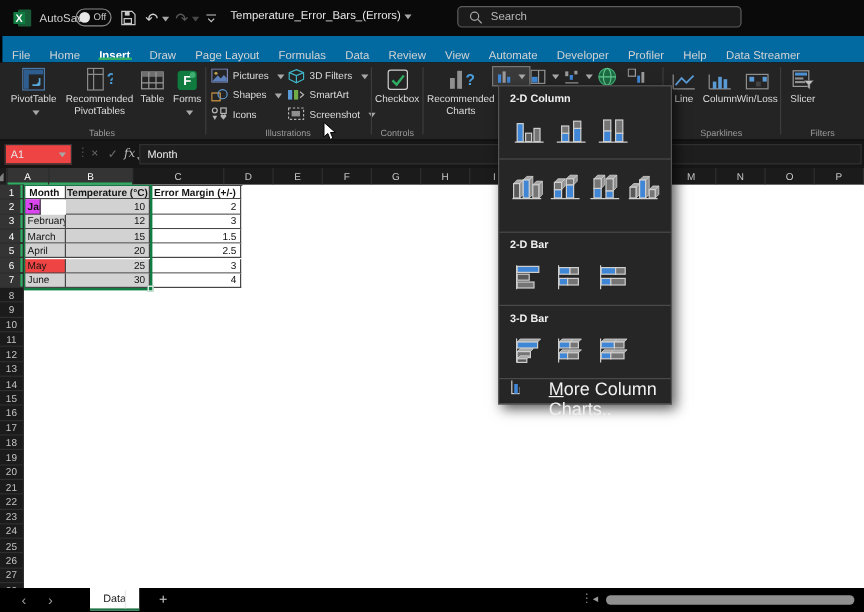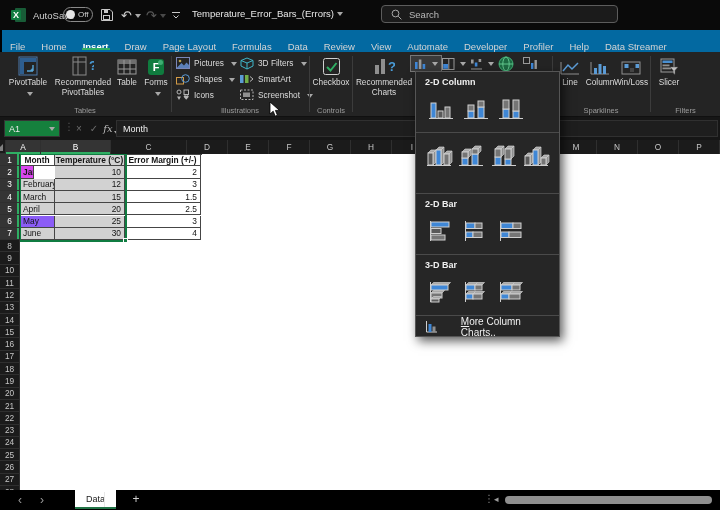--- a/index.html
+++ b/index.html
@@ -35,21 +35,21 @@
 .vdiv{position:absolute;top:4px;height:56px;width:1px;background:#3c3c3c}
 .bigbtn{position:absolute;top:2px;height:48px;display:flex;flex-direction:column;align-items:center;cursor:pointer}
 .bigbtn .ic{height:22px;display:flex;align-items:flex-end;justify-content:center}
 .bigbtn .lbl{font-size:8.3px;color:#dcdcdc;text-align:center;line-height:1.15;margin-top:2px;white-space:pre-line}
 .smbtn{position:absolute;height:14px;display:flex;align-items:center;gap:4px;font-size:8.3px;color:#dcdcdc;cursor:pointer;white-space:nowrap}
 .csm{position:absolute;top:3px;height:17px;display:flex;align-items:center;gap:2px;padding:0 3px;cursor:pointer;border:1px solid transparent}
 .csm.active{background:#3a3a3a;border:1px solid #777}
 
 
 #fbar{position:absolute;left:0;top:117px;width:720px;height:23px;background:#161616;display:flex;align-items:center}
-#namebox{position:absolute;left:4px;top:3px;width:56px;height:17px;background:#15803d;border:1px solid #343434;display:flex;align-items:center;justify-content:space-between;padding:0 4px;font-size:9px;color:#e8e8e8;cursor:pointer}
+#namebox{position:absolute;left:4px;top:3px;width:56px;height:17px;background:#ef4444;border:1px solid #343434;display:flex;align-items:center;justify-content:space-between;padding:0 4px;font-size:9px;color:#e8e8e8;cursor:pointer}
 #fbar .dots{position:absolute;left:64px;top:4px;color:#555;font-size:10px}
 .fico{position:absolute;top:3px;width:14px;height:17px;display:flex;align-items:center;justify-content:center;font-size:10px;color:#6d6d6d;cursor:pointer}
 #fx-ico{color:#b9b9b9;font-style:italic;font-family:"DejaVu Serif",serif}
 #formula-field{position:absolute;left:116px;top:3px;right:2px;height:17px;background:#1e1e1e;border:1px solid #303030;display:flex;align-items:center;padding-left:6px;font-size:9px;color:#efefef;cursor:text}
 
 
 #grid{position:absolute;left:0;top:140px;width:720px;height:350px;background:#fff}
 #colheads{position:absolute;left:0;top:0;width:720px;height:14px;background:#1b1b1b;display:flex}
 #corner{width:20px;height:14px;border-right:1px solid #2f2f2f;border-bottom:1px solid #2f2f2f;position:relative;cursor:pointer;background:#1b1b1b}
 #corner i{position:absolute;right:2px;bottom:2px;width:0;height:0;border-left:7px solid transparent;border-bottom:7px solid #808080}
@@ -67,21 +67,21 @@
 #selborder{position:absolute;left:-1px;top:-1px;width:108px;height:89px;border:2px solid #107c41;pointer-events:none}
 #fillhandle{position:absolute;left:103px;top:84px;width:5px;height:5px;background:#107c41;border:1px solid #fff;cursor:crosshair}
 
 
 #chartmenu{position:absolute;left:415px;top:71px;width:145px;height:266px;background:#262626;border:1px solid #555;box-shadow:3px 4px 10px rgba(0,0,0,.65);z-index:30}
 .msec{height:60px;padding:5px 9px 0 9px}
 .mlabel{font-size:9px;font-weight:bold;color:#f0f0f0;height:14px}
 .mrow{display:flex;gap:4px}
 .mitem{width:31px;height:36px;display:flex;align-items:center;justify-content:center;cursor:pointer}
 .msep{border-top:1px solid #4a4a4a;margin:0}
-#mfooter{height:21px;display:flex;align-items:center;gap:24px;padding:0 9px;cursor:pointer;font-size:10px;color:#f0f0f0}
+#mfooter{height:21px;display:flex;gap:24px;padding:0 9px;cursor:pointer;font-size:15px;color:#f0f0f0}
 #mfooter .accel{text-decoration:underline}
 
 
 #statusbar{position:absolute;left:0;top:490px;width:720px;height:20px;background:#000}
 .snav{position:absolute;top:2px;width:16px;height:16px;display:flex;align-items:center;justify-content:center;color:#9a9a9a;font-size:12px;cursor:pointer}
 #sheettab{position:absolute;left:75px;top:0;height:19px;padding:0 11px;background:#fff;display:flex;align-items:center;font-size:9px;color:#1a1a1a;border-bottom:2px solid #217346;cursor:pointer}
 #tabsep{position:absolute;left:104px;top:2px;width:1px;height:15px;background:#e8e8e8}
 #addsheet{position:absolute;left:128px;top:1px;width:16px;height:16px;color:#cfcfcf;font-size:12px;display:flex;align-items:center;justify-content:center;cursor:pointer}
 #sdots{position:absolute;left:484px;top:3px;color:#888;font-size:10px}
 #sleft{position:absolute;left:494px;top:4px;color:#9a9a9a;font-size:9px;cursor:pointer}
@@ -463,21 +463,21 @@
       <div class="cell ta-r" style="left: 105px; top: 12.3px; width: 76px; height: 12.3px;">2</div>
       <div class="cell ta-l" style="left: 0px; top: 24.6px; width: 35px; height: 12.3px; background: rgb(210, 210, 210);">February</div>
       <div class="cell ta-r" style="left: 35px; top: 24.6px; width: 70px; height: 12.3px; background: rgb(210, 210, 210);">12</div>
       <div class="cell ta-r" style="left: 105px; top: 24.6px; width: 76px; height: 12.3px;">3</div>
       <div class="cell ta-l" style="left: 0px; top: 36.9px; width: 35px; height: 12.3px; background: rgb(210, 210, 210);">March</div>
       <div class="cell ta-r" style="left: 35px; top: 36.9px; width: 70px; height: 12.3px; background: rgb(210, 210, 210);">15</div>
       <div class="cell ta-r" style="left: 105px; top: 36.9px; width: 76px; height: 12.3px;">1.5</div>
       <div class="cell ta-l" style="left: 0px; top: 49.2px; width: 35px; height: 12.3px; background: rgb(210, 210, 210);">April</div>
       <div class="cell ta-r" style="left: 35px; top: 49.2px; width: 70px; height: 12.3px; background: rgb(210, 210, 210);">20</div>
       <div class="cell ta-r" style="left: 105px; top: 49.2px; width: 76px; height: 12.3px;">2.5</div>
-      <div class="cell ta-l" style="left: 0px; top: 61.5px; width: 35px; height: 12.3px; background: #8b5cf6; text-align: center;">May</div>
+      <div class="cell ta-l" style="left: 0px; top: 61.5px; width: 35px; height: 12.3px; background: #ef4444; text-align: center;">May</div>
       <div class="cell ta-r" style="left: 35px; top: 61.5px; width: 70px; height: 12.3px; background: rgb(210, 210, 210);">25</div>
       <div class="cell ta-r" style="left: 105px; top: 61.5px; width: 76px; height: 12.3px;">3</div>
       <div class="cell ta-l" style="left: 0px; top: 73.8px; width: 35px; height: 12.3px; background: rgb(210, 210, 210);">June</div>
       <div class="cell ta-r" style="left: 35px; top: 73.8px; width: 70px; height: 12.3px; background: rgb(210, 210, 210);">30</div>
       <div class="cell ta-r" style="left: 105px; top: 73.8px; width: 76px; height: 12.3px;">4</div>
       <div id="tframe"></div>
     <div id="selborder"></div>
     <div id="fillhandle"></div>
   </div>
 </div>

